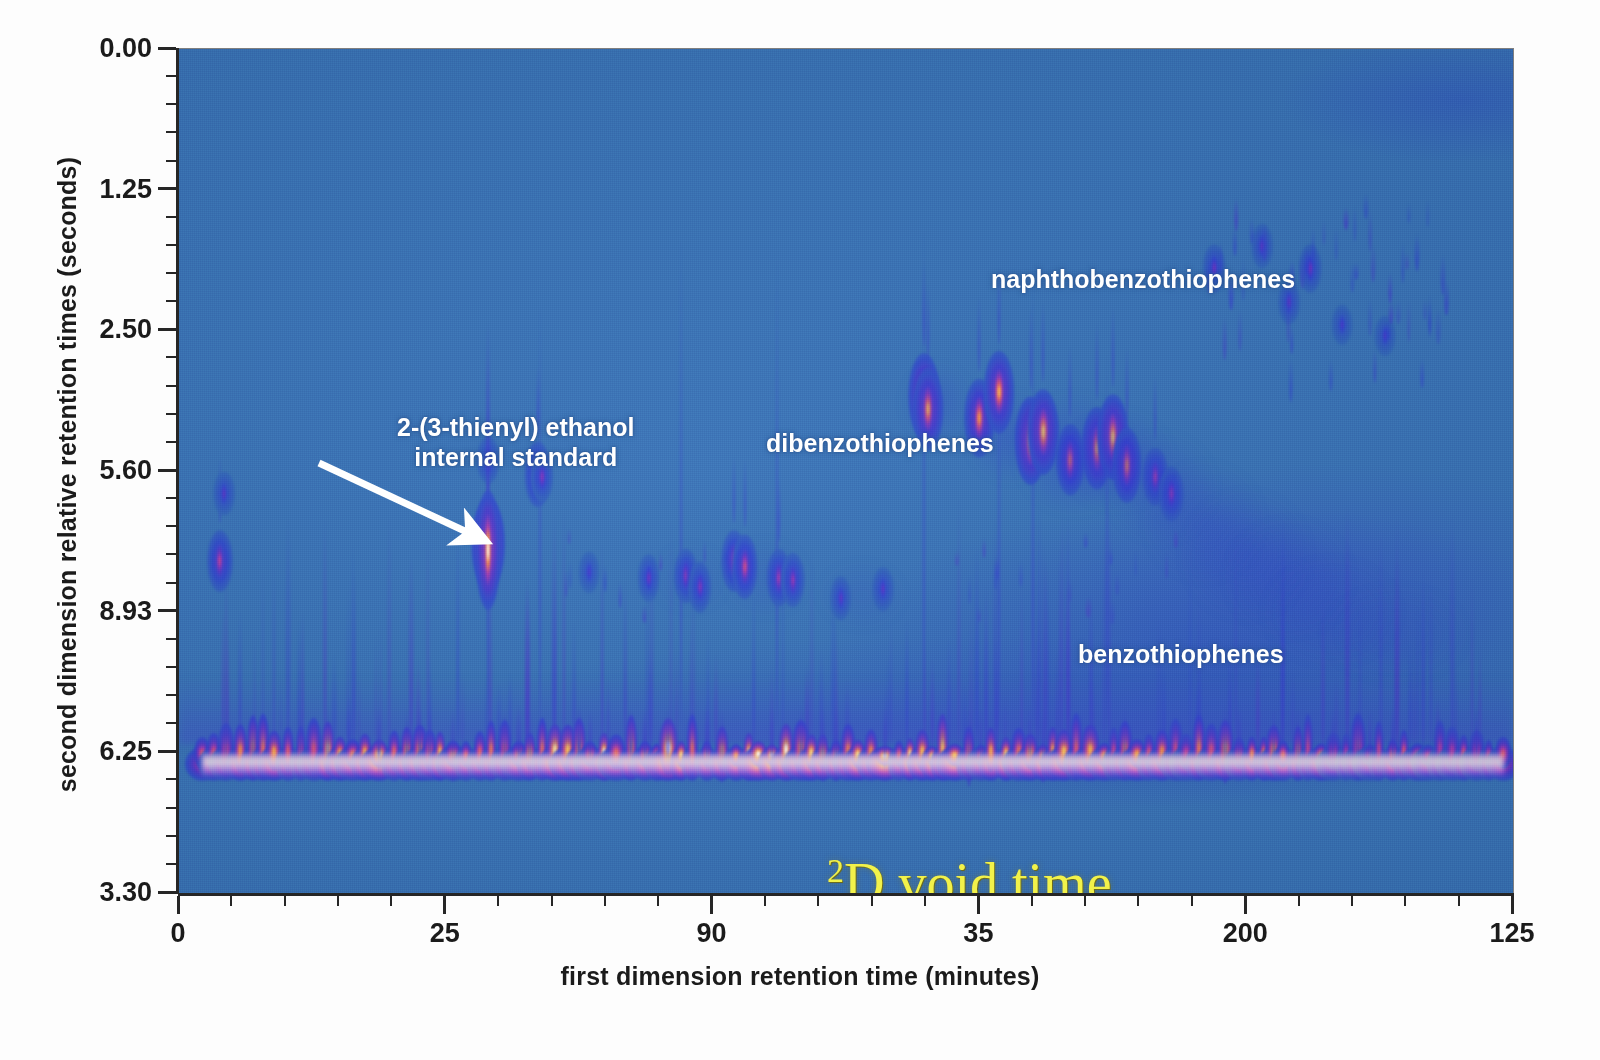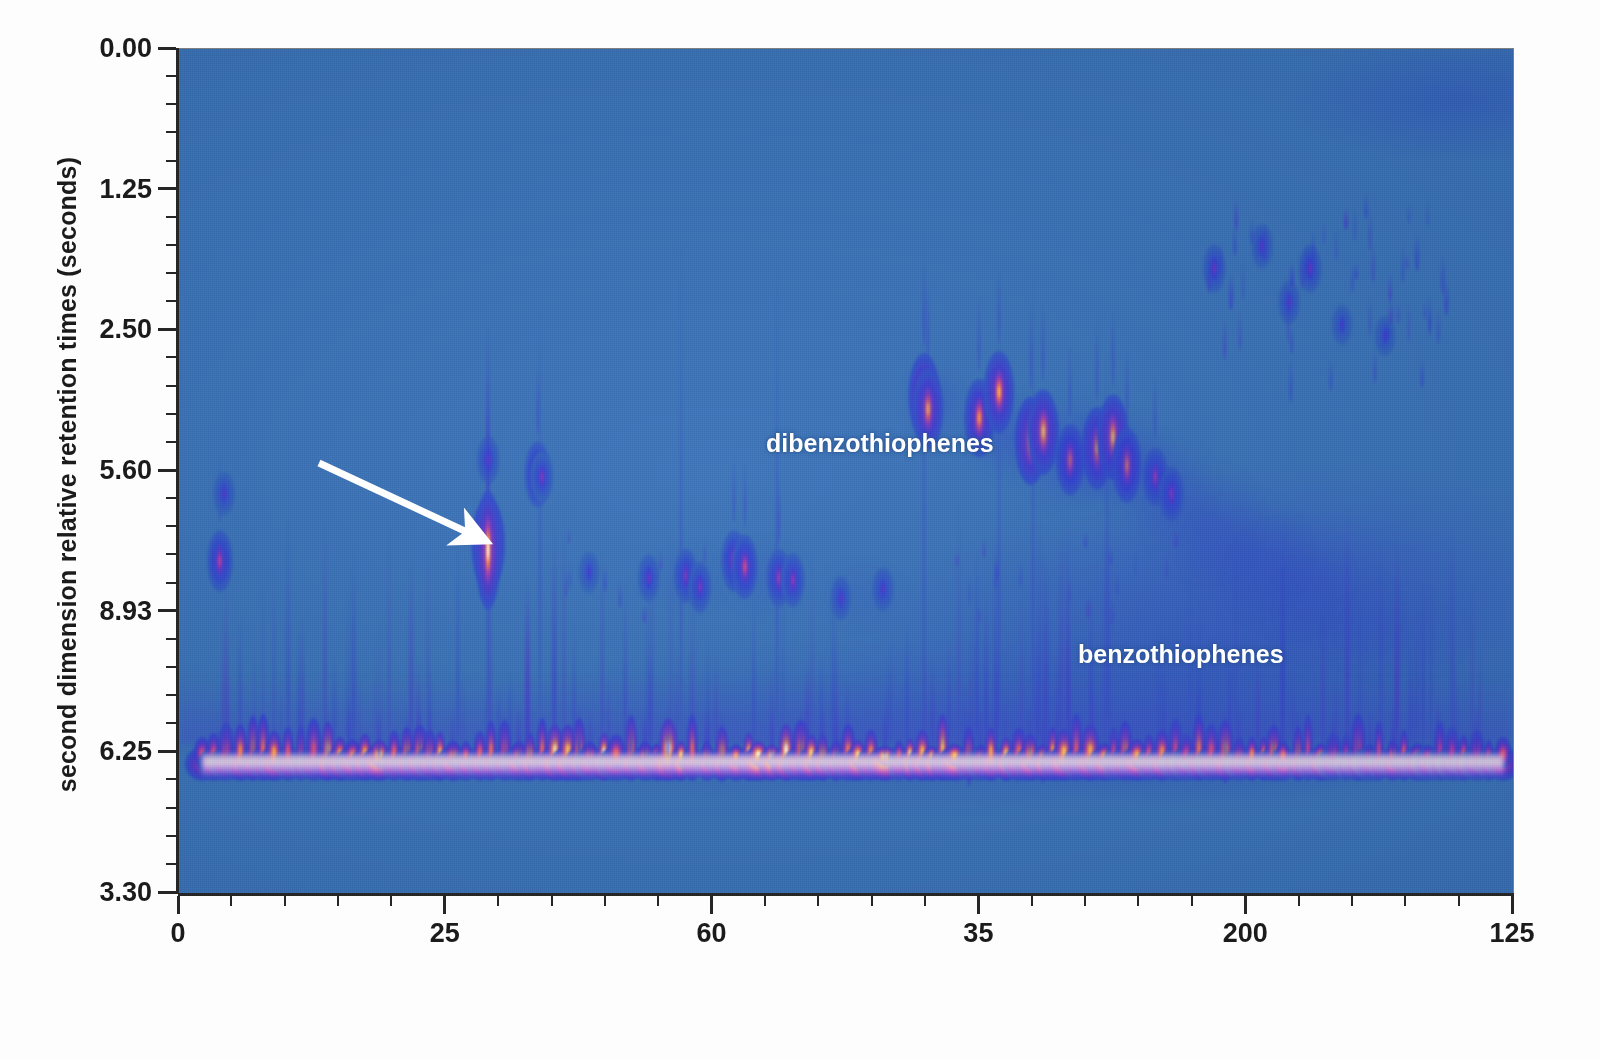--- a/index.html
+++ b/index.html
@@ -683,24 +683,30 @@
           <div class="peak" style="left: 1324.23px; top: 62px; width: 35.3692px; height: 34px; border-radius: 50%; background: radial-gradient(rgb(171, 57, 170) 0%, rgb(171, 57, 170) 9%, rgb(121, 49, 187) 22%, rgb(69, 57, 202) 40%, rgb(45, 76, 199) 62%, rgba(47, 108, 178, 0) 88%); filter: blur(1.1px);"></div>
           <div class="peak" style="left: 1324.23px; top: 50.8025px; width: 16.8425px; height: 32.7157px; border-radius: 50%; background: radial-gradient(rgb(214, 79, 120) 0%, rgb(214, 79, 120) 9%, rgb(165, 56, 172) 22%, rgb(91, 51, 196) 40%, rgb(44, 69, 204) 62%, rgba(47, 108, 178, 0) 88%); filter: blur(1.1px);"></div>
         </div>
         <div style="position: absolute; left: 23.4784px; top: 705.083px; width: 1301.98px; height: 22px; background: linear-gradient(rgba(255, 200, 90, 0.55), rgba(255, 240, 170, 0.85) 38%, rgba(200, 70, 150, 0.55) 85%, rgba(47, 108, 178, 0)); filter: blur(2.6px); mix-blend-mode: screen;"></div>
         <div style="position: absolute; left: 0px; top: 629.083px; width: 1334px; height: 66px; background: linear-gradient(rgba(47, 108, 178, 0), rgba(60, 70, 205, 0.45)); filter: blur(4px);"></div>
       </div>
 
     <div class="noise"></div>
     <div class="vignette"></div>
 
+    <div class="plot-label" id="label-internal-standard">
+      <span>2-(3-thienyl) ethanol</span><br>
+      <span>internal standard</span>
+    </div>
 
     <div class="plot-label" id="label-dibenzothiophenes">dibenzothiophenes</div>
+    <div class="plot-label" id="label-naphthobenzothiophenes">naphthobenzothiophenes</div>
     <div class="plot-label" id="label-benzothiophenes">benzothiophenes</div>
 
+    <div id="label-void-time"><sup>2</sup><span>D void time</span></div>
 
     <svg id="annotation-arrow" viewBox="0 0 1334 844">
       <defs>
         <marker id="arrowhead" markerWidth="6" markerHeight="6" refX="2.2" refY="3" orient="auto">
           <path d="M0,0 L6,3 L0,6 L1.6,3 Z" fill="#ffffff"></path>
         </marker>
       </defs>
       <line x1="140" y1="414" x2="290" y2="484" stroke="#ffffff" stroke-width="7" marker-end="url(#arrowhead)"></line>
     </svg>
 
@@ -764,28 +770,29 @@
       <div class="tick minor-y" style="left: 166px; top: 243.933px;"></div>
       <div class="tick minor-y" style="left: 166px; top: 215.8px;"></div>
       <div class="tick minor-y" style="left: 166px; top: 159.533px;"></div>
       <div class="tick minor-y" style="left: 166px; top: 131.4px;"></div>
       <div class="tick minor-y" style="left: 166px; top: 103.267px;"></div>
       <div class="tick minor-y" style="left: 166px; top: 75.1333px;"></div>
     </div>
   <div id="axis-tick-labels">
       <div class="tick-label xtl" style="left: 178px; top: 918px;">0</div>
       <div class="tick-label xtl" style="left: 444.8px; top: 918px;">25</div>
-      <div class="tick-label xtl" style="left: 711.6px; top: 918px;">60</div>
+      <div class="tick-label xtl" style="left: 711.6px; top: 918px;">90</div>
       <div class="tick-label xtl" style="left: 978.4px; top: 918px;">35</div>
       <div class="tick-label xtl" style="left: 1245.2px; top: 918px;">200</div>
       <div class="tick-label xtl" style="left: 1512px; top: 918px;">125</div>
       <div class="tick-label ytl" style="left: 40px; top: 48px; width: 112px;">0.00</div>
       <div class="tick-label ytl" style="left: 40px; top: 188.667px; width: 112px;">1.25</div>
       <div class="tick-label ytl" style="left: 40px; top: 329.333px; width: 112px;">2.50</div>
       <div class="tick-label ytl" style="left: 40px; top: 470px; width: 112px;">5.60</div>
       <div class="tick-label ytl" style="left: 40px; top: 610.667px; width: 112px;">8.93</div>
       <div class="tick-label ytl" style="left: 40px; top: 751.333px; width: 112px;">6.25</div>
       <div class="tick-label ytl" style="left: 40px; top: 892px; width: 112px;">3.30</div>
     </div>
 
+  <div id="x-axis-title">first dimension retention time (minutes)</div>
   <div id="y-axis-title">second dimension relative retention times (seconds)</div>
 
 </div>
 
 </body></html>

